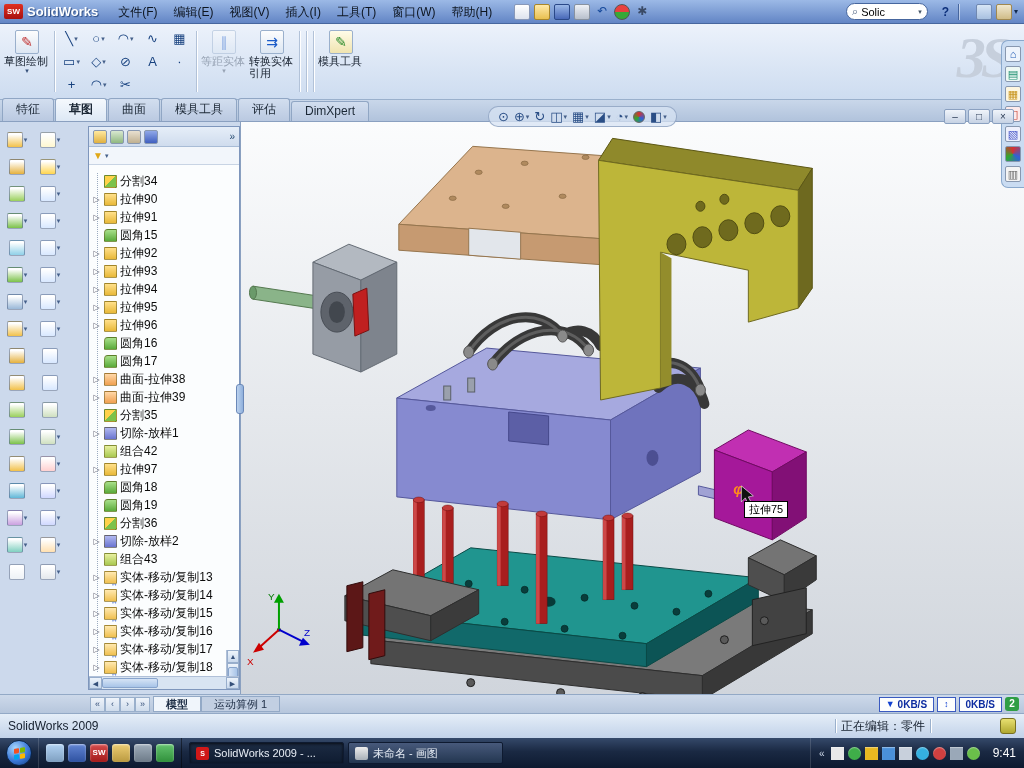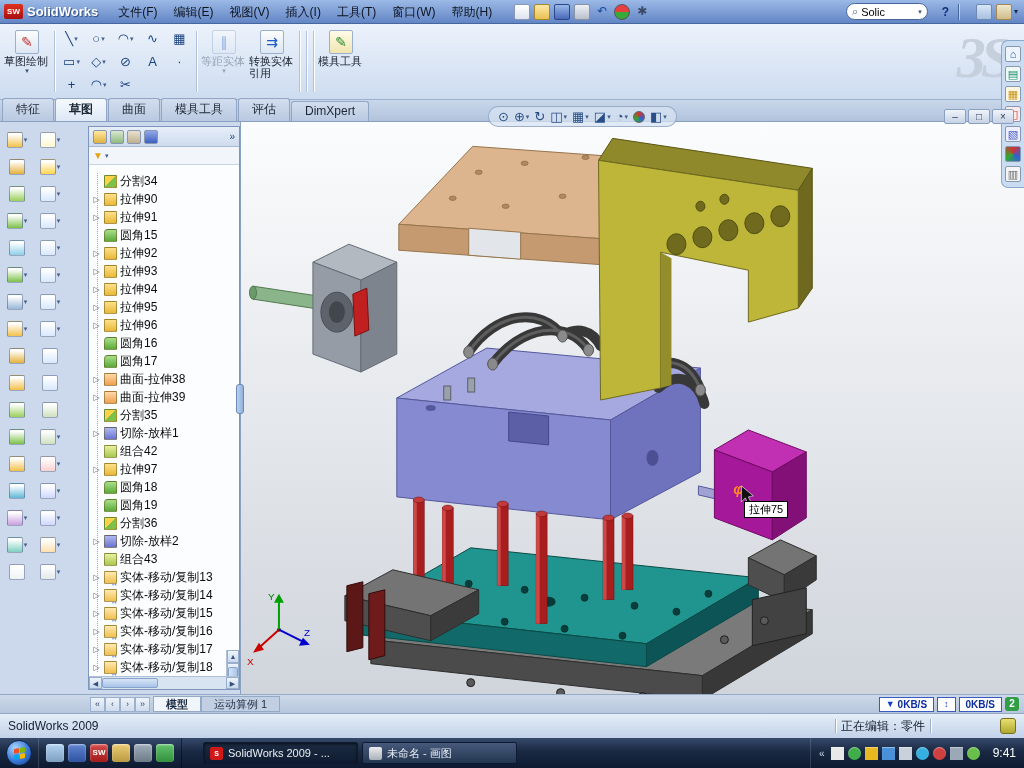--- a/index.html
+++ b/index.html
@@ -149,21 +149,21 @@
   .sicon-help{width:16px;height:16px;border-radius:3px;background:linear-gradient(#e8e070,#b0a830);border:1px solid #787020;}
 
   
   #taskbar{position:absolute;top:738px;left:0;width:1024px;height:30px;background:linear-gradient(#35496a,#1a2943 45%,#0d1a30);display:flex;align-items:center;}
   #startorb{width:26px;height:26px;margin:0 6px;border-radius:50%;background:radial-gradient(circle at 35% 30%,#a8d8ff,#3a78d8 55%,#123c7a);border:1px solid #0a2448;display:flex;align-items:center;justify-content:center;flex:none;}
   .flag{display:grid;grid-template-columns:5px 5px;grid-template-rows:5px 5px;gap:1px;transform:skewY(-8deg);}
   .flag span{border-radius:1px;display:block;}
   .f1{background:#f25022}.f2{background:#7fba00}.f3{background:#00a4ef}.f4{background:#ffb900}
   #quicklaunch{display:flex;gap:4px;align-items:center;padding:0 7px;height:100%;border-left:1px solid rgba(255,255,255,.14);border-right:1px solid rgba(0,0,0,.45);}
   .qlico{width:18px;height:18px;border-radius:3px;font-size:8px;color:#fff;font-weight:bold;text-align:center;line-height:18px;box-shadow:inset 0 1px 2px rgba(255,255,255,.55);flex:none;}
-  #taskbtns{display:flex;gap:4px;margin-left:21px;}
+  #taskbtns{display:flex;gap:4px;margin-left:7px;}
   .taskbtn{width:155px;height:22px;border-radius:2px;display:flex;align-items:center;gap:5px;padding:0 6px;color:#e8eef6;font-size:11px;background:linear-gradient(#47597b,#233650);border:1px solid #0e1a30;}
   .taskbtn.active{background:linear-gradient(#1c2b43,#0f1c31);box-shadow:inset 0 1px 3px rgba(0,0,0,.7);}
   .tbic{width:13px;height:13px;border-radius:2px;flex:none;}
   .tbic-solidworks{background:#d01818;color:#fff;font-size:7px;font-weight:bold;text-align:center;line-height:13px;}
   .tbic-solidworks::before{content:"S";}
   .tbic-paint{background:linear-gradient(#ececec,#a8b0b8);}
   .tblabel{white-space:nowrap;overflow:hidden;text-overflow:ellipsis;}
   #tray{margin-left:auto;display:flex;align-items:center;gap:4px;padding:0 8px;border-left:1px solid rgba(255,255,255,.14);height:100%;}
   .traychev{color:#cdd8e8;font-size:10px;margin-right:2px;}
   .trayico{width:13px;height:13px;flex:none;box-shadow:inset 0 1px 1px rgba(255,255,255,.4);}

